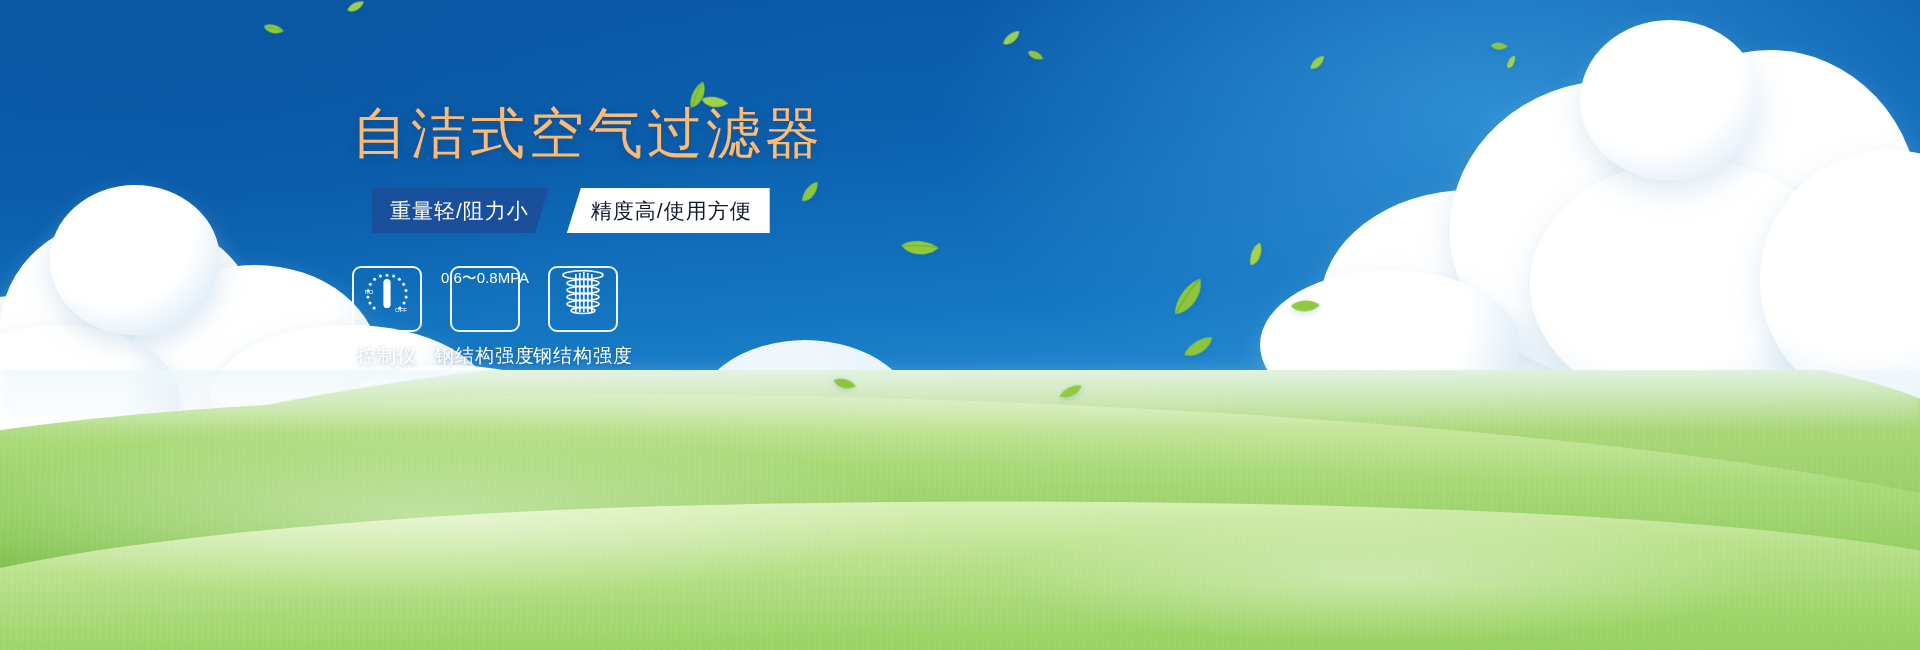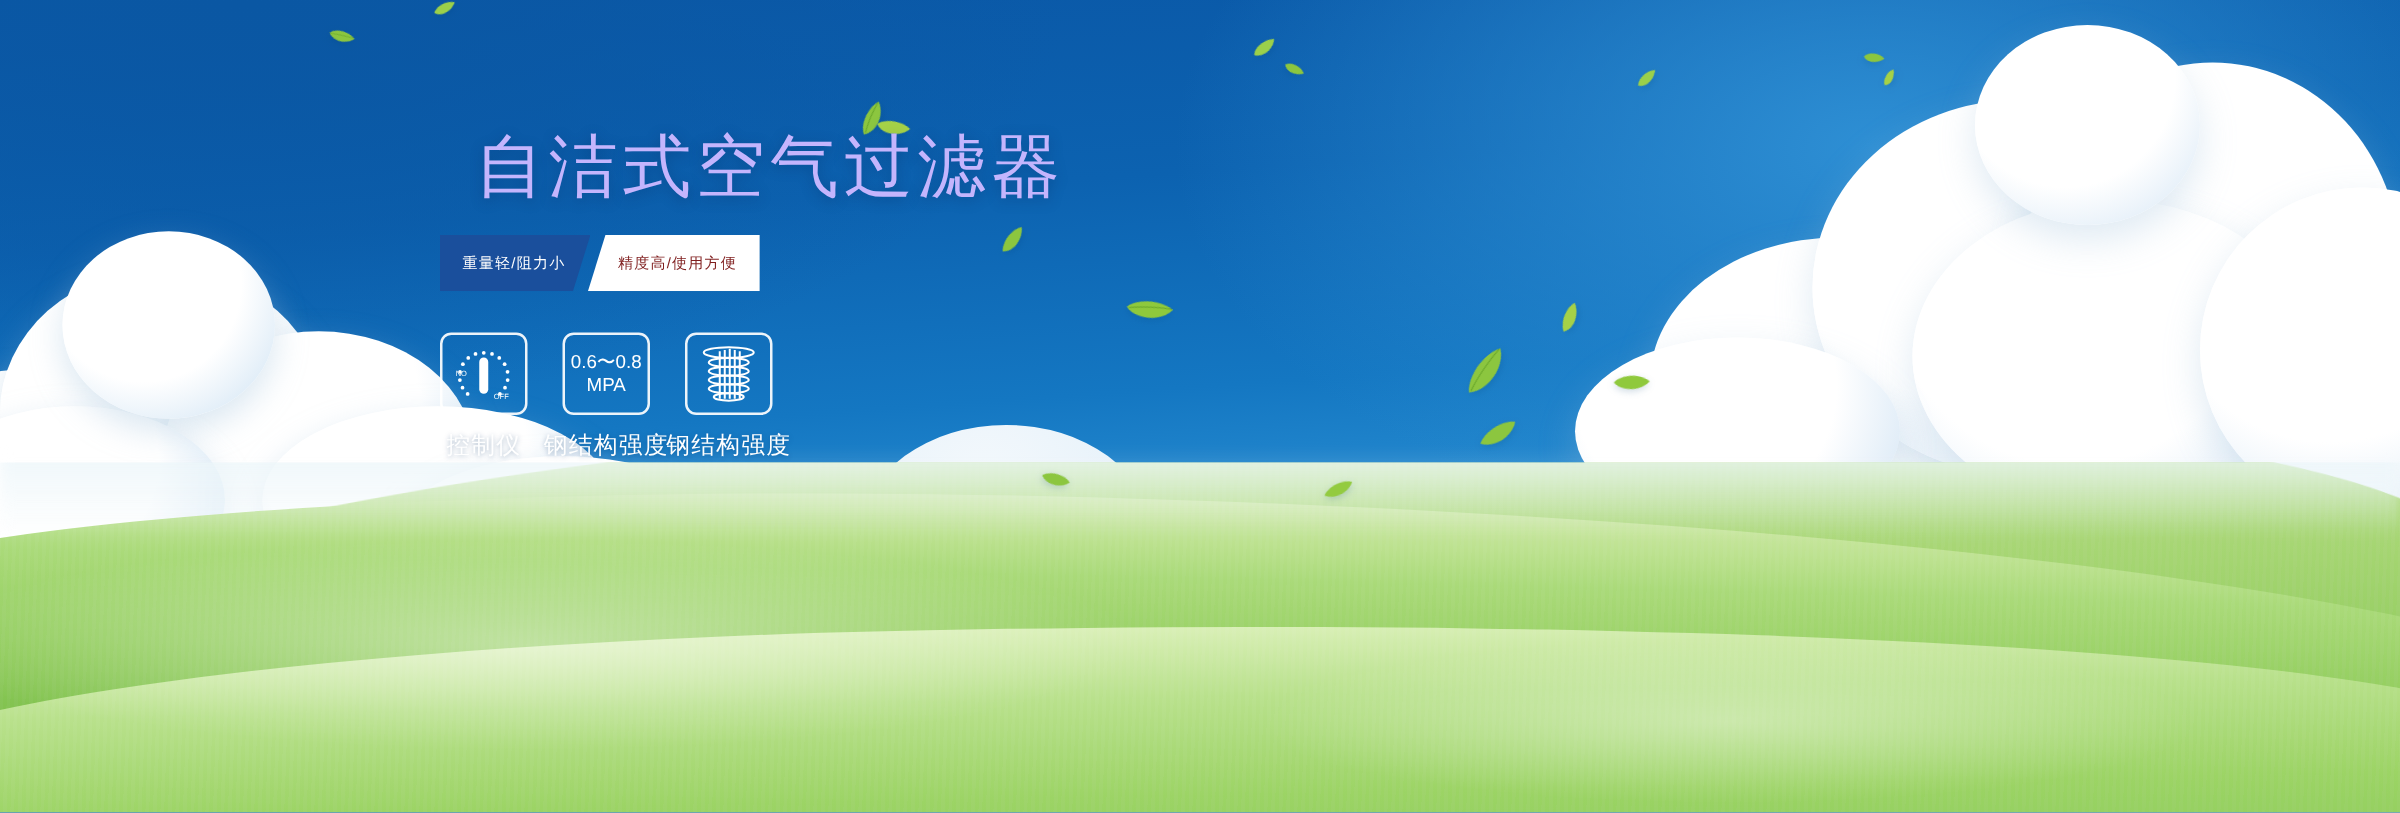--- a/index.html
+++ b/index.html
@@ -85,54 +85,53 @@
   }
 
   
   .leaf{position:absolute;}
   .leaf svg{display:block;filter:drop-shadow(0 2px 3px rgba(0,60,110,.18));}
 
   
   .content{position:absolute;left:352px;top:106px;width:760px;}
 
   .title{
-    color:#c4b5fd;
+    color:#fdba74;
     font-size:55px;
     line-height:1;
     letter-spacing:4px;
     font-weight:400;
     white-space:nowrap;
     text-shadow:0 2px 10px rgba(0,40,90,.35);
-    margin-left:28px;
   }
 
   .tabs{display:flex;align-items:stretch;margin-top:27px;height:45px;width:320px;}
   .tab{
     display:flex;align-items:center;justify-content:center;
-    font-size:12px;letter-spacing:1px;white-space:nowrap;
+    font-size:21px;letter-spacing:1px;white-space:nowrap;margin-left:20px;
   }
   .tab-a{
     background:#1a4f9c;color:#ffffff;
     padding:0 20px 0 18px;
     clip-path:polygon(0 0, 100% 0, calc(100% - 14px) 100%, 0 100%);
     margin-right:-2px;
   }
   .tab-b{
-    background:#ffffff;color:#7f1d1d;
+    background:#ffffff;color:#0f172a;
     padding:0 18px 0 24px;
     clip-path:polygon(14px 0, 100% 0, 100% 100%, 0 100%);
   }
 
   .features{display:flex;gap:28px;margin-top:33px;}
   .feature{width:70px;display:flex;flex-direction:column;align-items:center;}
   .fbox{
     width:70px;height:66px;
     border:2px solid rgba(255,255,255,.92);
     border-radius:9px;
-    display:flex;flex-direction:column;align-items:center;justify-content:center;
+    display:flex;flex-direction:row;align-items:flex-start;justify-content:center;
     color:#ffffff;
     box-sizing:border-box;
   }
   .fbox .l1,.fbox .l2{font-size:15px;line-height:19px;letter-spacing:0;white-space:nowrap;}
   .flabel{
     margin-top:11px;color:#ffffff;font-size:19px;letter-spacing:1px;white-space:nowrap;
     text-shadow:0 1px 4px rgba(0,50,100,.35);
   }
   .fbox svg{display:block;}
 </style>

